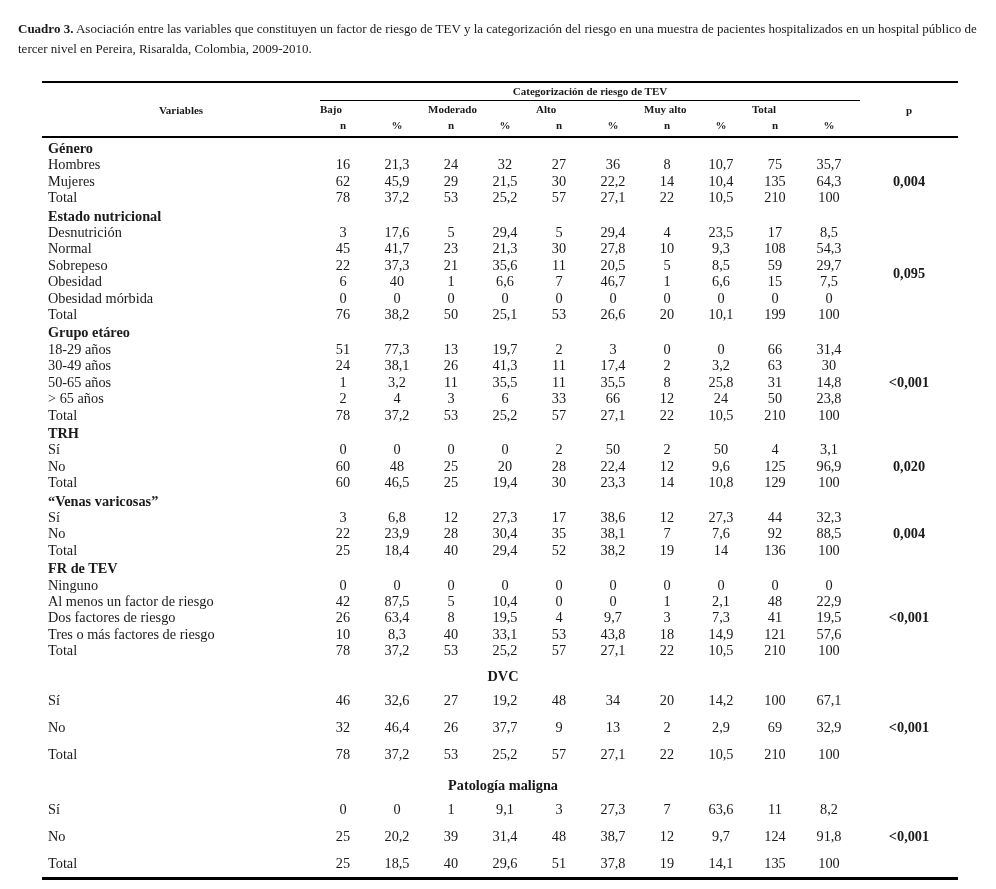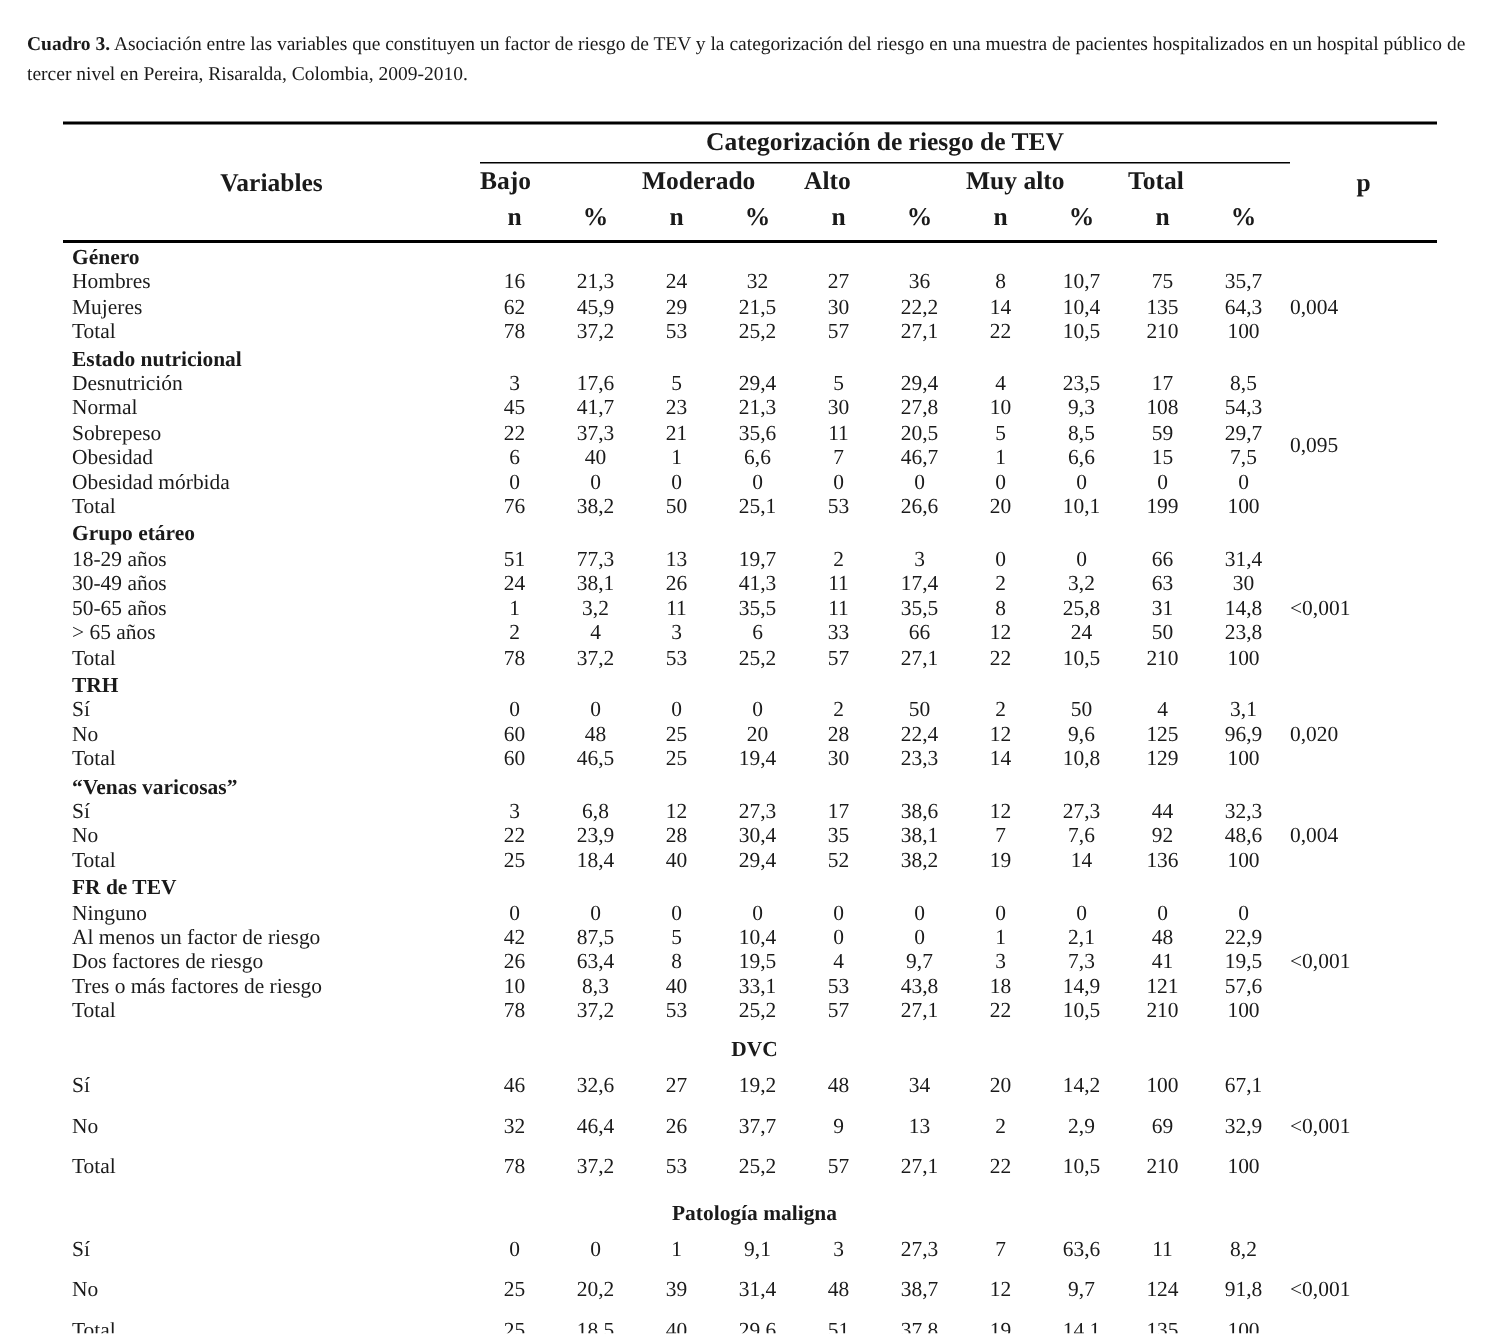--- a/index.html
+++ b/index.html
@@ -36,40 +36,40 @@
     font-size: 14.3px;
   }
   col.col-label { width: 278px; }
   col.col-n { width: 46px; }
   col.col-pct { width: 62px; }
   col.col-p { width: 98px; }
   thead { border-bottom: 2px solid #000; }
   thead th {
     font-weight: bold;
     padding: 0;
-    font-size: 17px;
+    font-size: 11px;
     vertical-align: middle;
   }
   th.variables-head { text-align: center; }
   th.span-head {
     text-align: center;
     border-bottom: 1.5px solid #000;
     padding: 2px 0 3px 0;
   }
   th.risk-level-head { text-align: left; padding: 2px 0 3px 0; }
   th.sub-head { text-align: center; padding: 1px 0 5px 0; }
   th.p-head { text-align: center; }
   tbody td {
     padding: 0;
     line-height: 16.4px;
     vertical-align: middle;
   }
   tbody td.label { text-align: left; padding-left: 6px; }
   tbody td.num { text-align: center; }
-  tbody td.p-cell { vertical-align: middle; }
+  tbody td.p-cell { text-align: center; vertical-align: middle; font-weight: bold; }
   tr.group-row td { font-weight: bold; padding-top: 2px; }
   tr.spaced td { line-height: 27px; }
   tr.group-row.spaced td { padding-top: 6px; line-height: 22px; text-align: center; }
 </style>
 </head>
 <body>
 
 <div class="page">
 
   <p class="title"><span class="title-label">Cuadro 3.</span> <span>Asociación entre las variables que constituyen un factor de riesgo de TEV y la categorización del riesgo en una muestra de pacientes hospitalizados en un hospital público de tercer nivel en Pereira, Risaralda, Colombia, 2009-2010.</span></p>
@@ -374,21 +374,21 @@
           <td class="label">No</td>
           <td class="num">22</td>
           <td class="num">23,9</td>
           <td class="num">28</td>
           <td class="num">30,4</td>
           <td class="num">35</td>
           <td class="num">38,1</td>
           <td class="num">7</td>
           <td class="num">7,6</td>
           <td class="num">92</td>
-          <td class="num">48,6</td>
+          <td class="num">88,5</td>
         </tr>
         <tr>
           <td class="label">Total</td>
           <td class="num">25</td>
           <td class="num">18,4</td>
           <td class="num">40</td>
           <td class="num">29,4</td>
           <td class="num">52</td>
           <td class="num">38,2</td>
           <td class="num">19</td>

